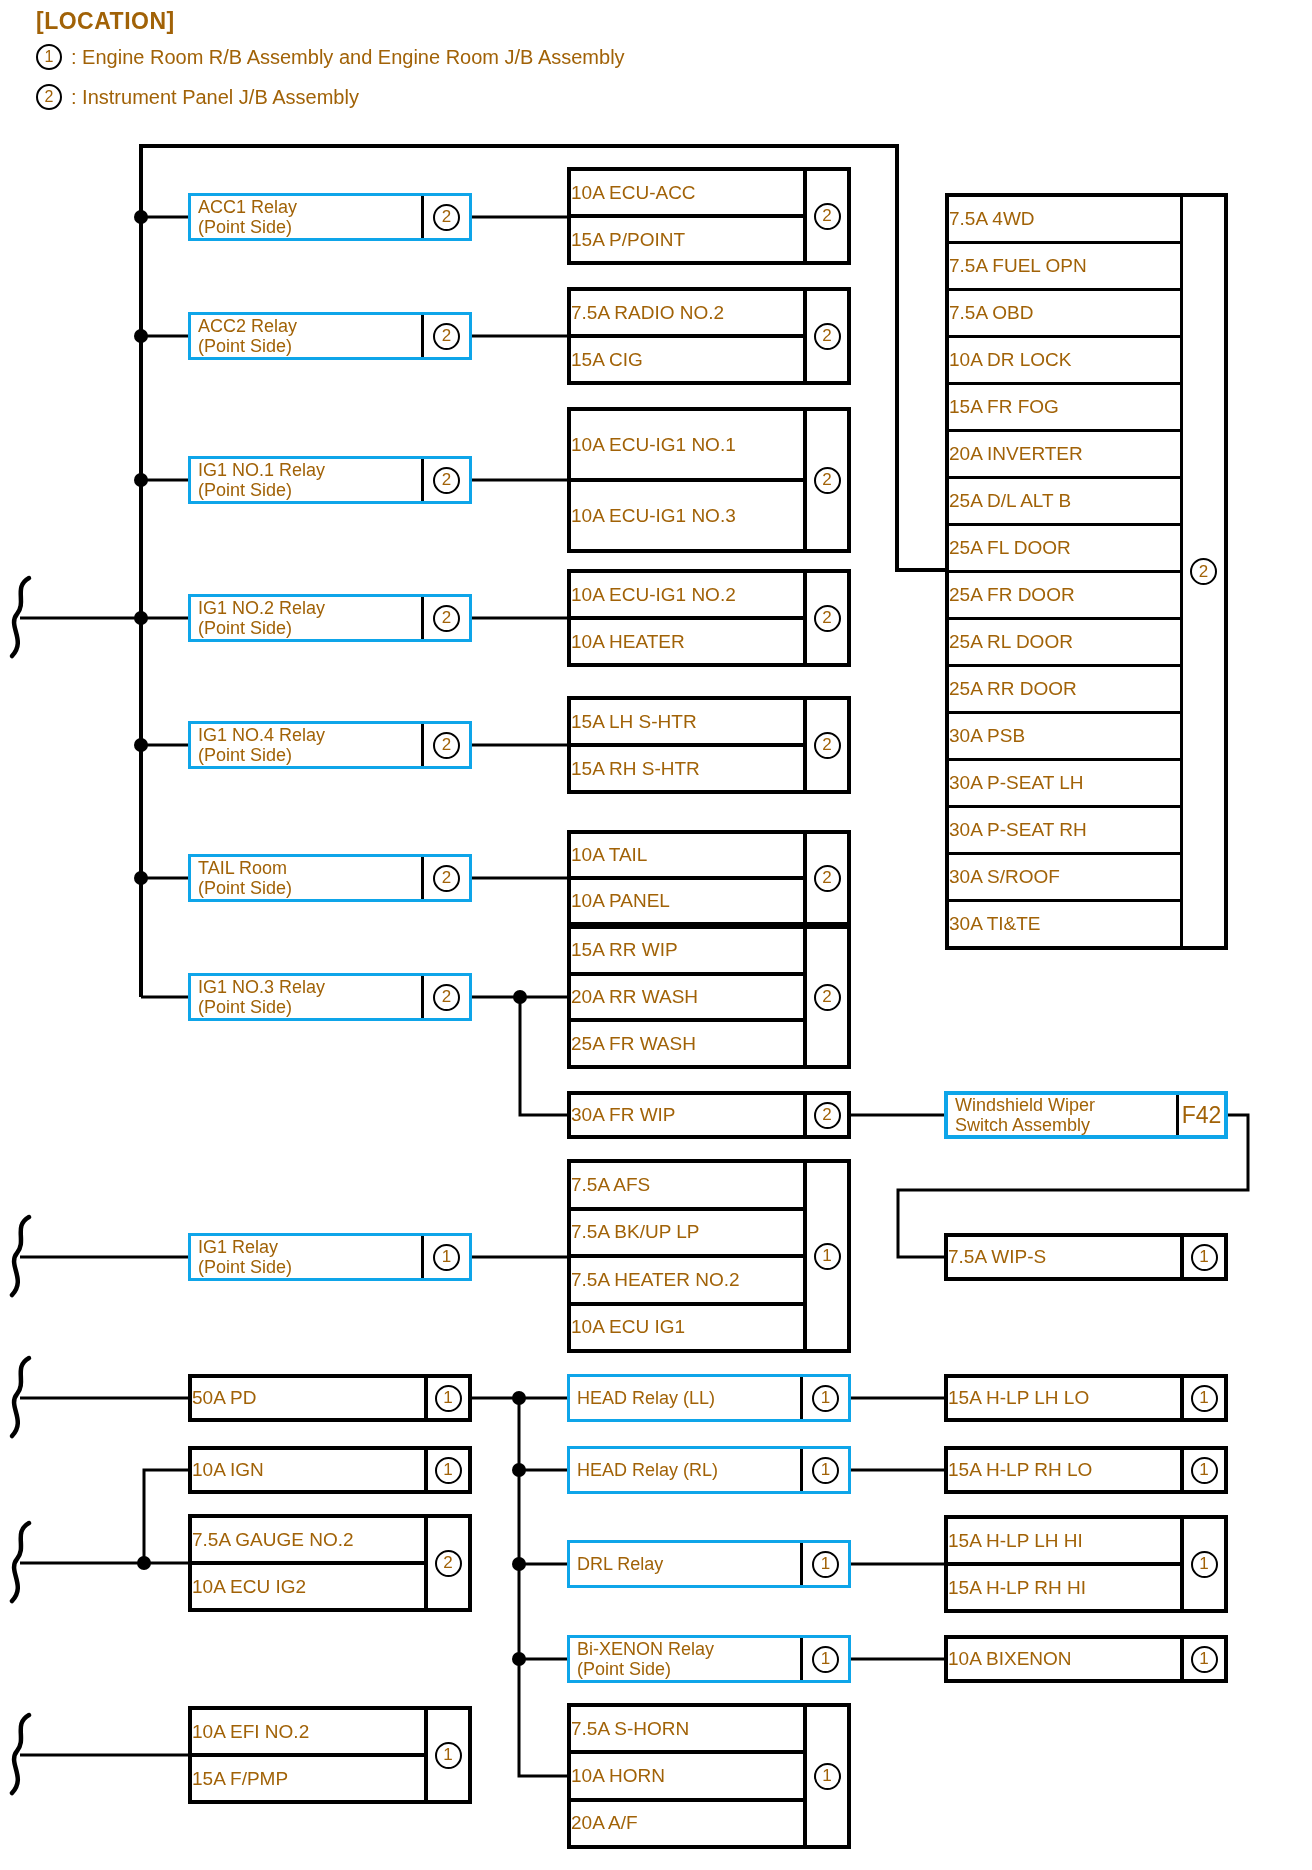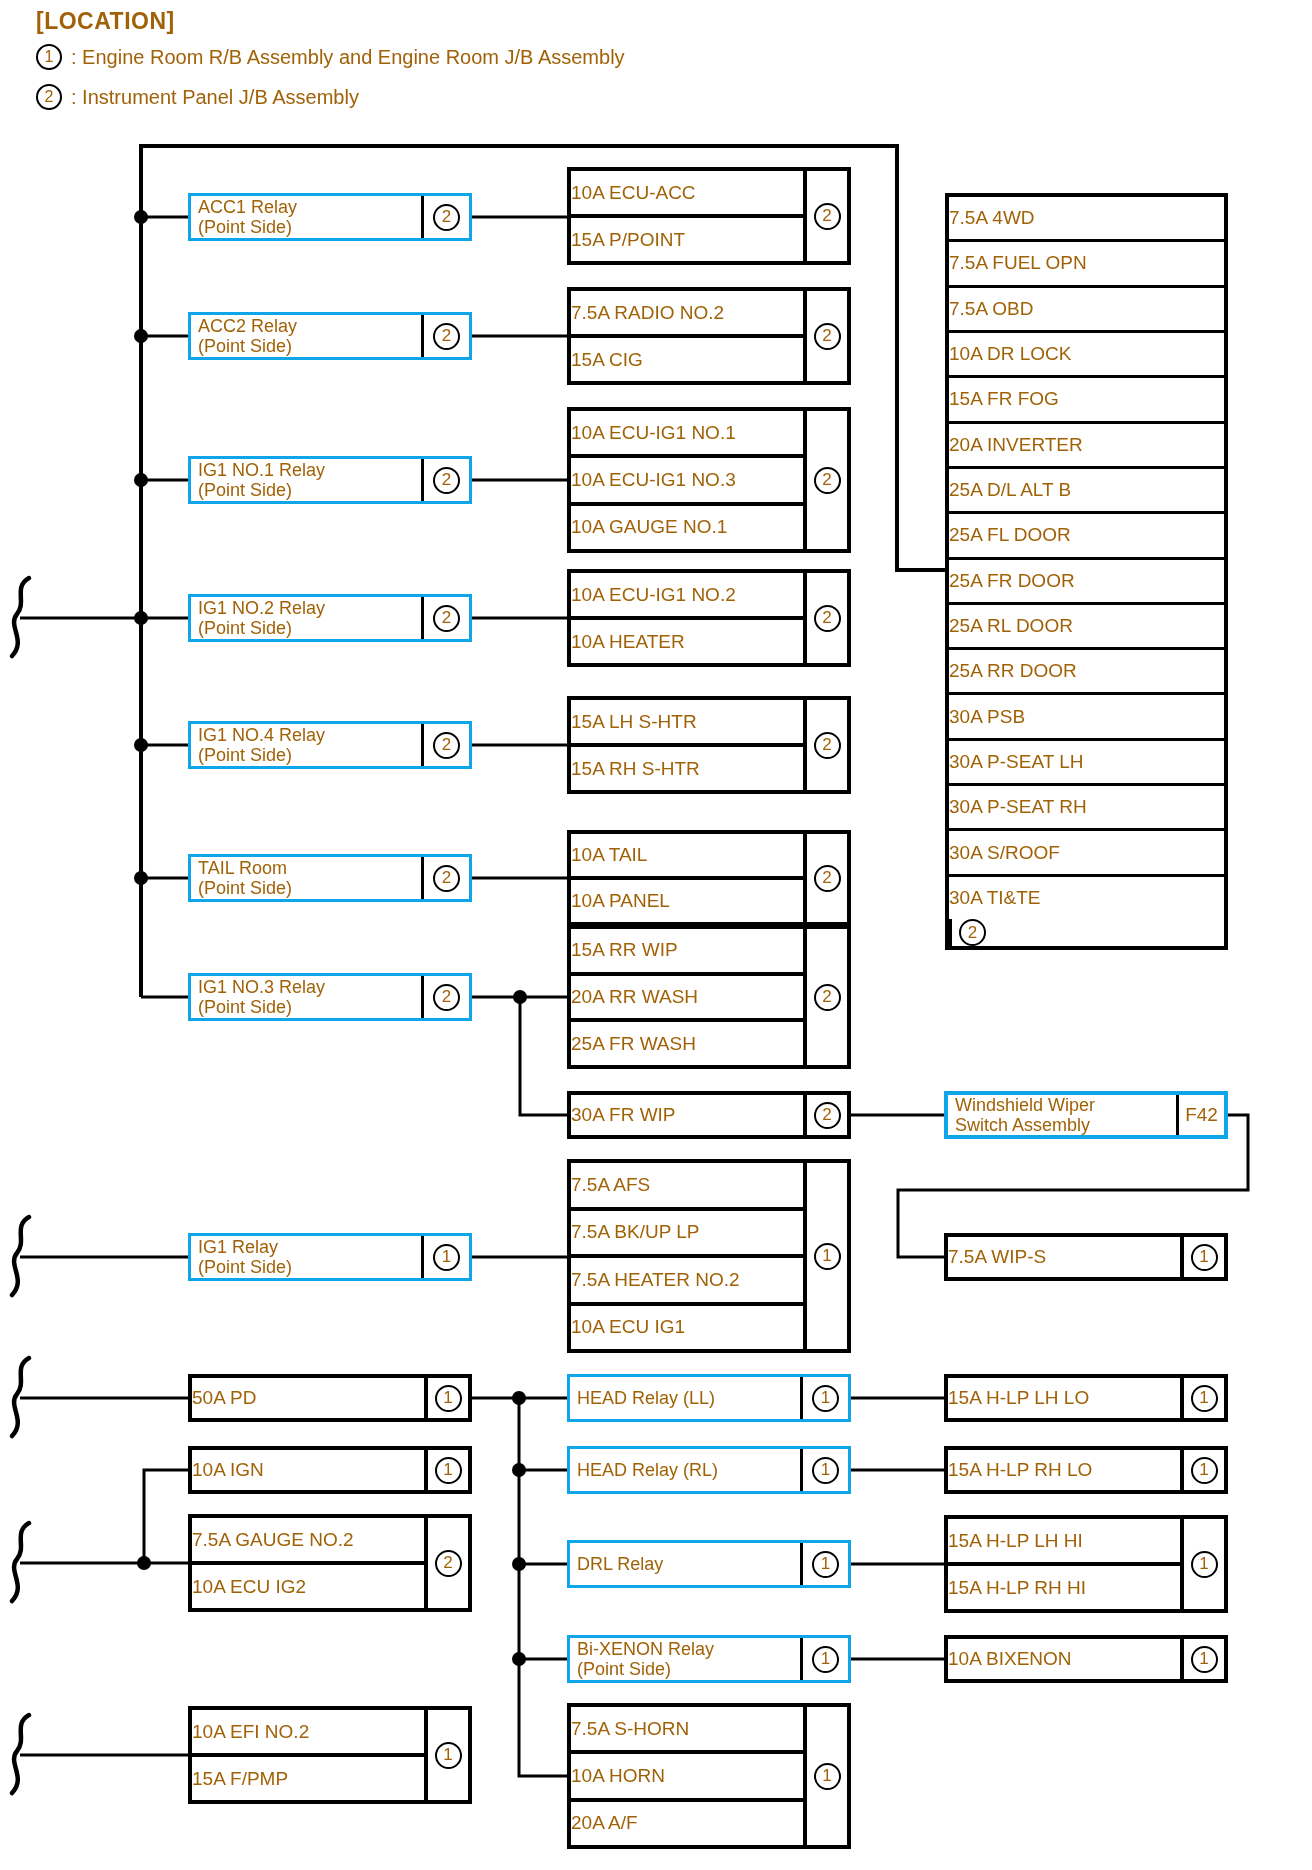--- a/index.html
+++ b/index.html
@@ -39,30 +39,30 @@
   .fgroup .frow {
     flex:1; display:flex; align-items:center; 
     font-size:19px; border-bottom:4px solid #000; white-space:nowrap;
   }
   .fgroup .frow:last-child { border-bottom:none;align-items:center; }
   .fgroup .ncol {
     width:44px; flex:0 0 auto; border-left:4px solid #000;
     display:flex; align-items:center; justify-content:center;
   }
   
-  .fgroup.panel { border-width:4px;flex-direction:column; }
+  .fgroup.panel { border-width:4px; }
   .fgroup.panel .frow { border-bottom-width:3px; }
   .fgroup.panel .ncol { border-left-width:3px; }
 
   .circ {
     width:27px; height:27px; border:2px solid #000; border-radius:50%;
     display:flex; align-items:center; justify-content:center;
     font-size:17px; font-weight:500;
   }
-  .tag { font-size:19px; }
+  .tag { font-size:23px; }
 </style>
 </head>
 <body>
 
 <div class="page">
 
   <svg class="wires" width="1312" height="1870" viewBox="0 0 1312 1870">
     <g stroke="#000" fill="none">
 
       <path d="M141 997 V146 H897 V570 H945" stroke-width="4"></path>
@@ -239,23 +239,20 @@
       </div>
   </div>
   <div class="abs fgroup" style="left:567px;top:407px;width:284px;height:146px">
     <div class="rows">
       <div class="frow">
           <span>10A ECU-IG1 NO.1</span>
         </div>
       <div class="frow">
           <span>10A ECU-IG1 NO.3</span>
         </div>
-      <div class="frow">
-          <span>10A GAUGE NO.1</span>
-        </div>
     </div>
     <div class="ncol">
         <span class="circ">2</span>
       </div>
   </div>
   <div class="abs fgroup" style="left:567px;top:569px;width:284px;height:98px">
     <div class="rows">
       <div class="frow">
           <span>10A ECU-IG1 NO.2</span>
         </div>

